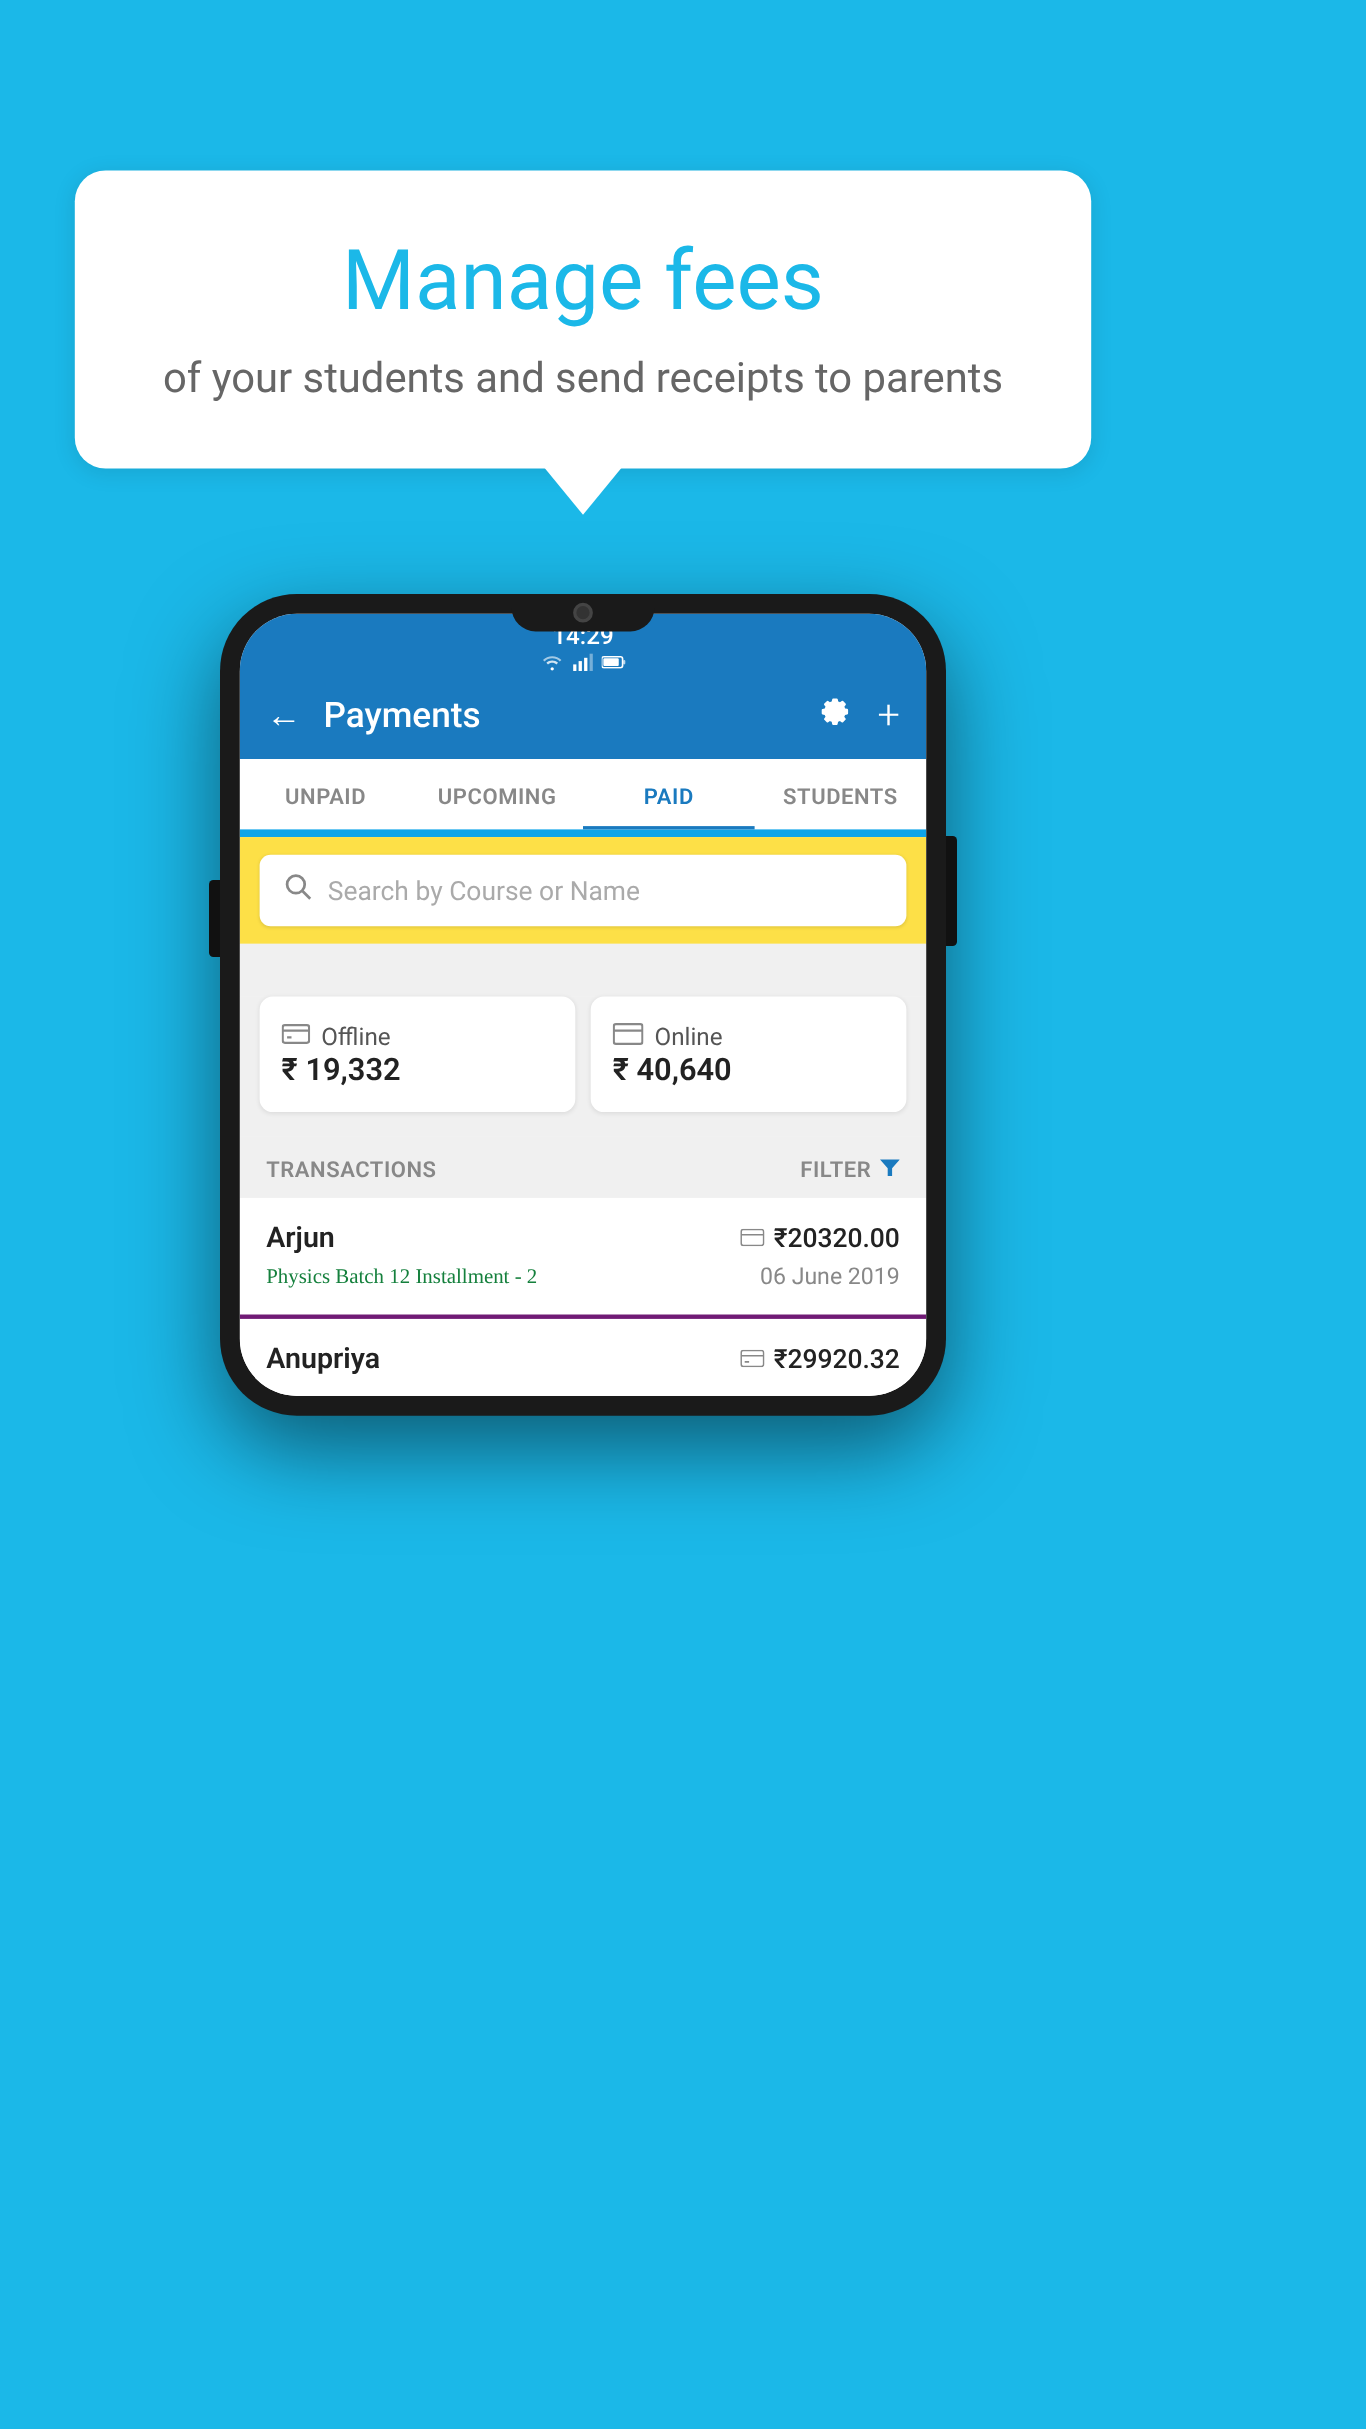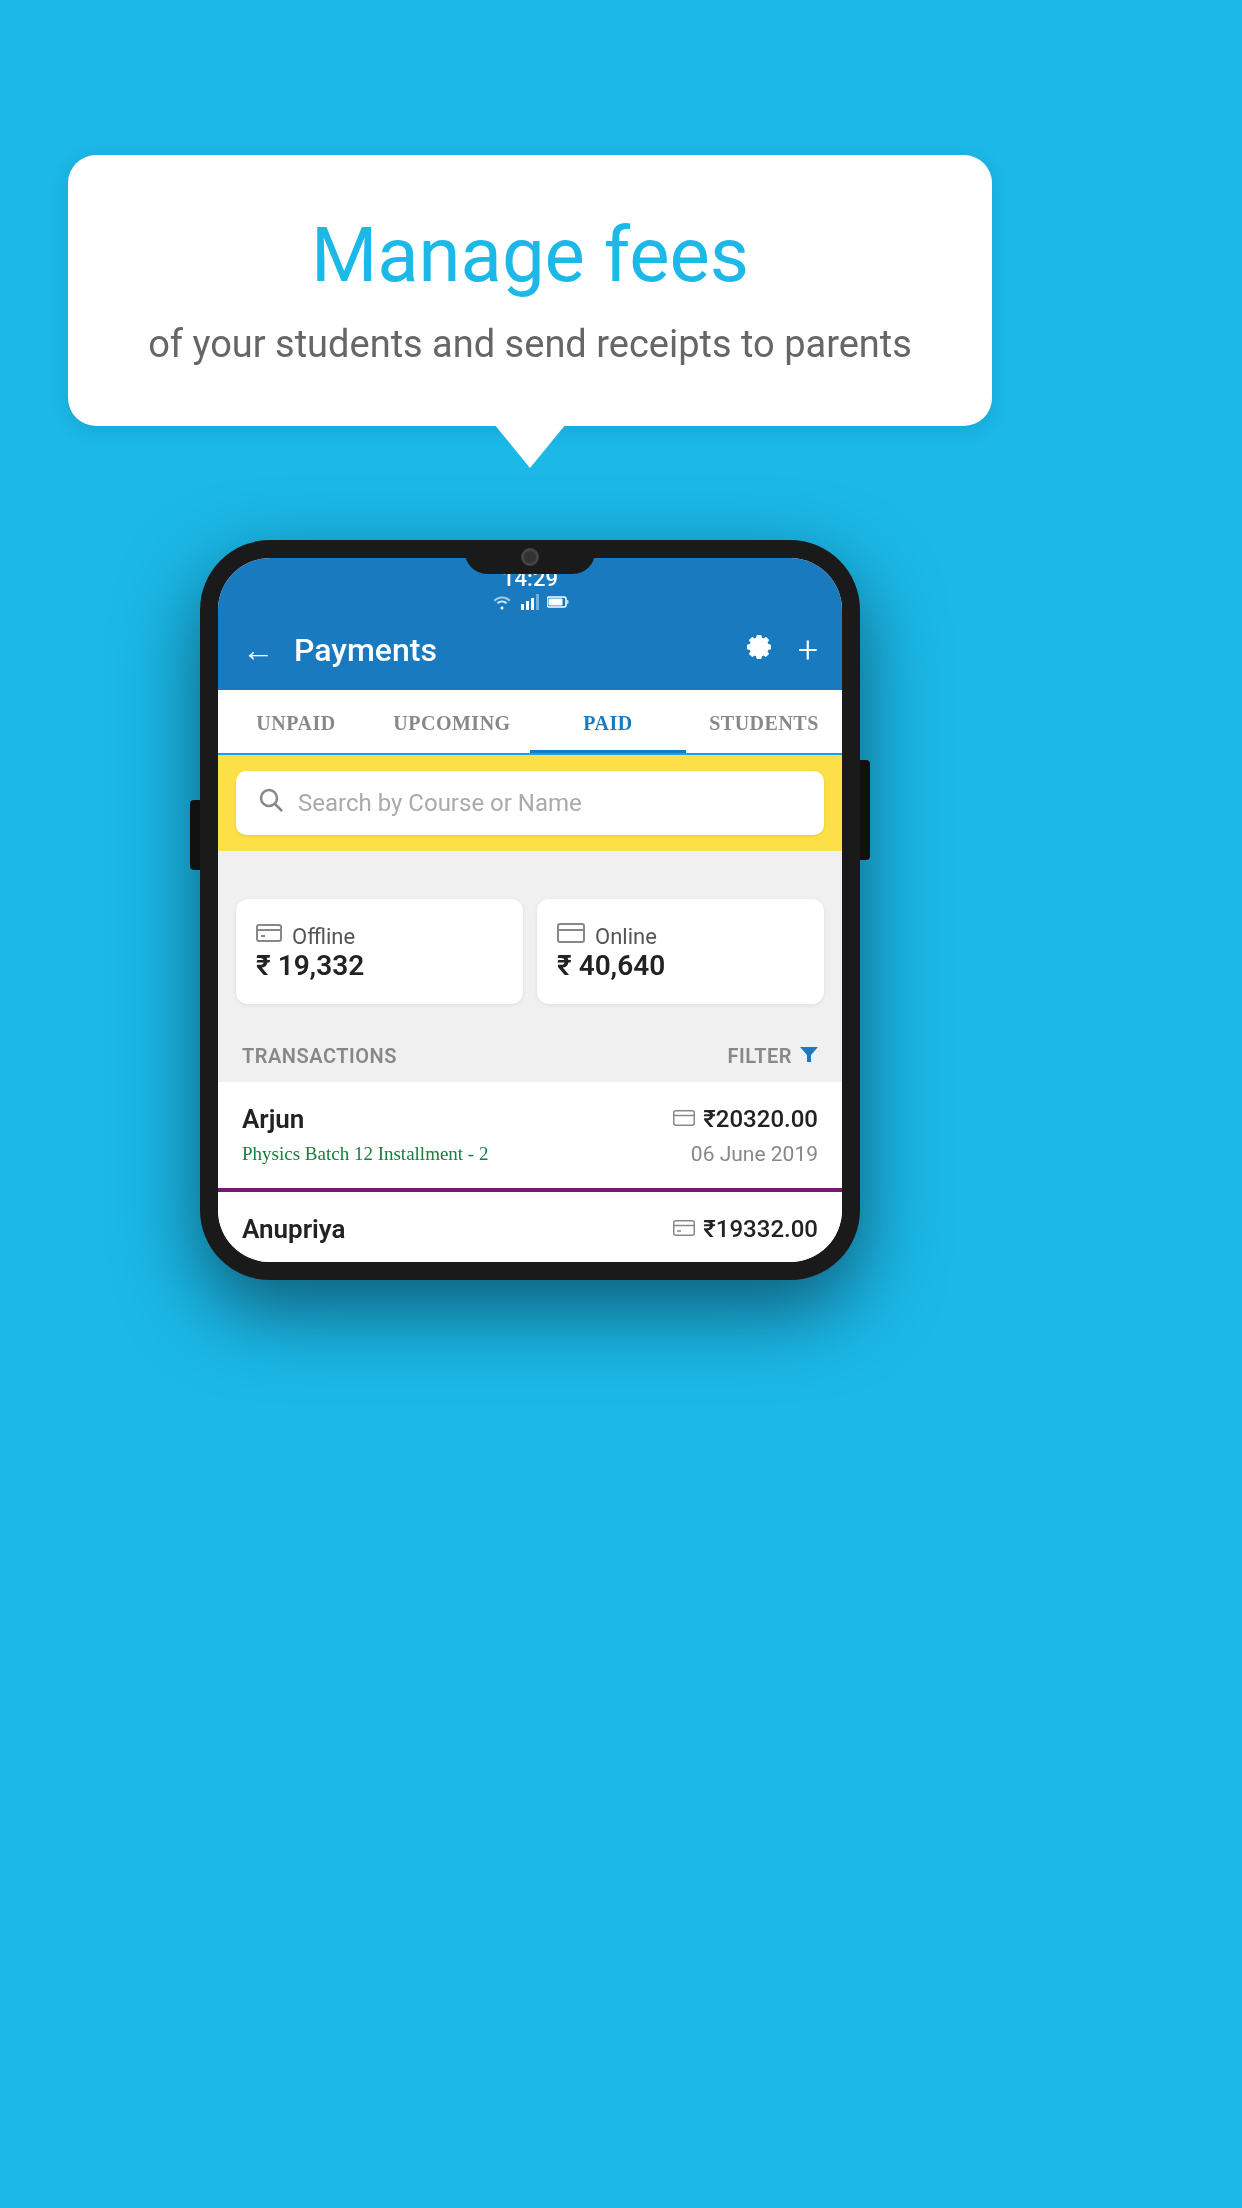--- a/index.html
+++ b/index.html
@@ -183,22 +183,21 @@
     .gear-icon, .plus-icon {
       color: white;
       font-size: 28px;
       cursor: pointer;
     }
 
     
     .tabs {
       background: white;
       display: flex;
-      border-bottom: 2px solid #0ea5e9;
-      font-family: Liberation Serif, serif;
+      border-bottom: 7px solid #0ea5e9;
     }
 
     .tab {
       flex: 1;
       text-align: center;
       padding: 22px 0 18px;
       font-size: 20px;
       font-weight: 600;
       color: #888;
       letter-spacing: 0.5px;
@@ -555,21 +554,21 @@
             <div class="transaction-top">
               <span class="transaction-name">Anupriya</span>
               <div class="transaction-amount-wrapper">
                 <span class="transaction-amount-icon">
                   <svg width="22" height="16" viewBox="0 0 22 16" fill="none" stroke="#888" stroke-width="1.5">
                     <rect x="0.75" y="0.75" width="20.5" height="14.5" rx="2"></rect>
                     <line x1="0.75" y1="5.5" x2="21.25" y2="5.5"></line>
                     <line x1="4" y1="11" x2="8" y2="11"></line>
                   </svg>
                 </span>
-                <span class="transaction-amount">₹19332.00</span>
+                <span class="transaction-amount">₹29920.32</span>
               </div>
             </div>
           </div>
 
         </div>
 
       </div>
     </div>
   </div>
 

